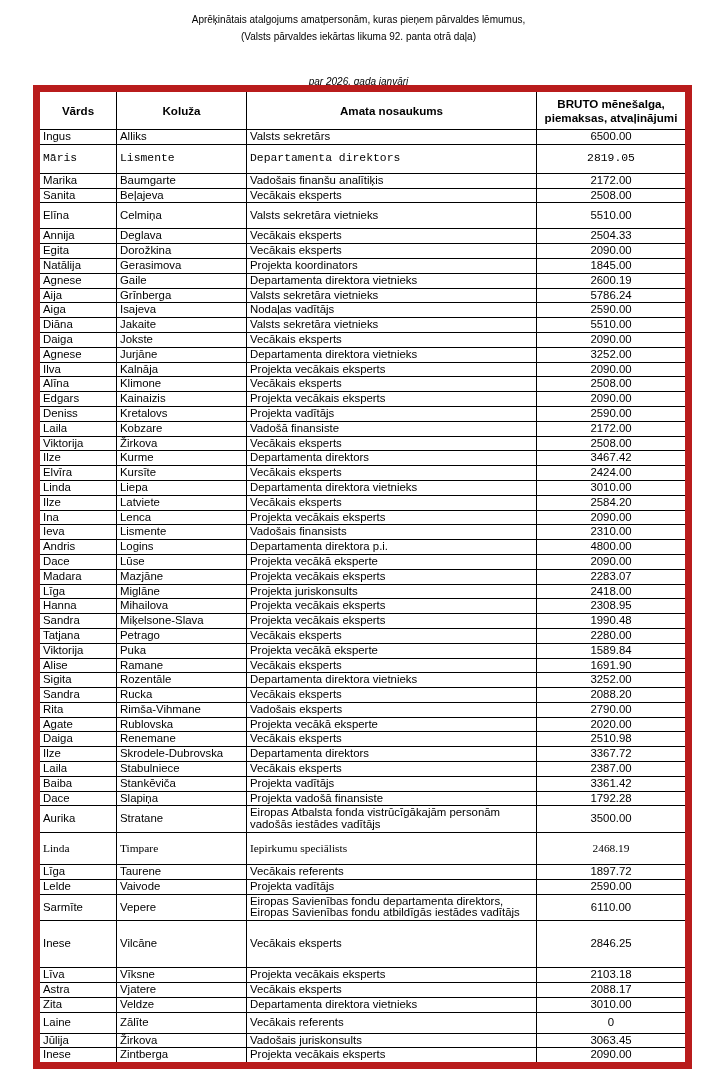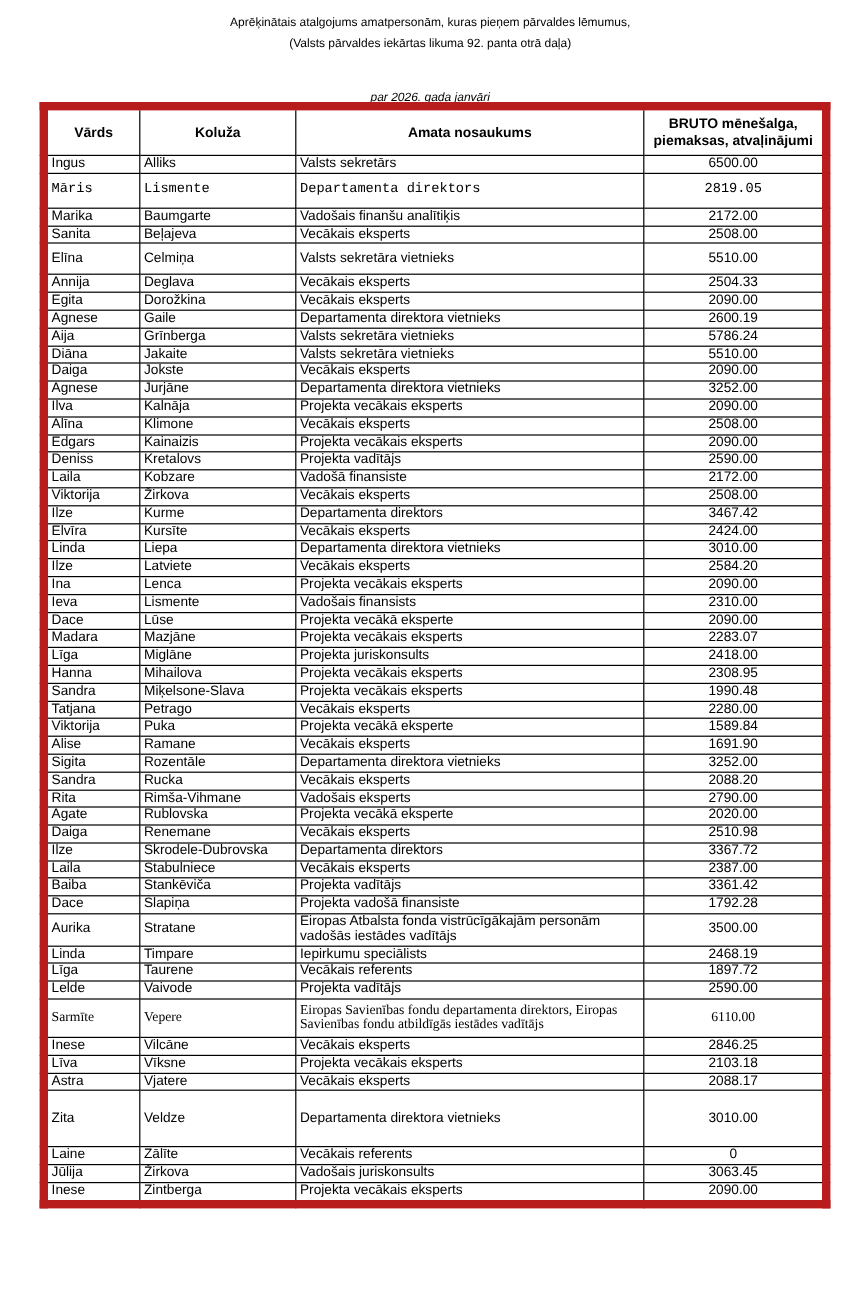--- a/index.html
+++ b/index.html
@@ -123,32 +123,44 @@
         <td class="col-amats">Vecākais eksperts</td>
         <td class="col-bruto">2504.33</td>
       </tr>
       <tr>
         <td class="col-vards">Egita</td>
         <td class="col-uzvards">Dorožkina</td>
         <td class="col-amats">Vecākais eksperts</td>
         <td class="col-bruto">2090.00</td>
       </tr>
       <tr>
+        <td class="col-vards">Natālija</td>
+        <td class="col-uzvards">Gerasimova</td>
+        <td class="col-amats">Projekta koordinators</td>
+        <td class="col-bruto">1845.00</td>
+      </tr>
+      <tr>
         <td class="col-vards">Agnese</td>
         <td class="col-uzvards">Gaile</td>
         <td class="col-amats">Departamenta direktora vietnieks</td>
         <td class="col-bruto">2600.19</td>
       </tr>
       <tr>
         <td class="col-vards">Aija</td>
         <td class="col-uzvards">Grīnberga</td>
         <td class="col-amats">Valsts sekretāra vietnieks</td>
         <td class="col-bruto">5786.24</td>
       </tr>
       <tr>
+        <td class="col-vards">Aiga</td>
+        <td class="col-uzvards">Isajeva</td>
+        <td class="col-amats">Nodaļas vadītājs</td>
+        <td class="col-bruto">2590.00</td>
+      </tr>
+      <tr>
         <td class="col-vards">Diāna</td>
         <td class="col-uzvards">Jakaite</td>
         <td class="col-amats">Valsts sekretāra vietnieks</td>
         <td class="col-bruto">5510.00</td>
       </tr>
       <tr>
         <td class="col-vards">Daiga</td>
         <td class="col-uzvards">Jokste</td>
         <td class="col-amats">Vecākais eksperts</td>
         <td class="col-bruto">2090.00</td>
@@ -225,20 +237,26 @@
         <td class="col-amats">Projekta vecākais eksperts</td>
         <td class="col-bruto">2090.00</td>
       </tr>
       <tr>
         <td class="col-vards">Ieva</td>
         <td class="col-uzvards">Lismente</td>
         <td class="col-amats">Vadošais finansists</td>
         <td class="col-bruto">2310.00</td>
       </tr>
       <tr>
+        <td class="col-vards">Andris</td>
+        <td class="col-uzvards">Logins</td>
+        <td class="col-amats">Departamenta direktora p.i.</td>
+        <td class="col-bruto">4800.00</td>
+      </tr>
+      <tr>
         <td class="col-vards">Dace</td>
         <td class="col-uzvards">Lūse</td>
         <td class="col-amats">Projekta vecākā eksperte</td>
         <td class="col-bruto">2090.00</td>
       </tr>
       <tr>
         <td class="col-vards">Madara</td>
         <td class="col-uzvards">Mazjāne</td>
         <td class="col-amats">Projekta vecākais eksperts</td>
         <td class="col-bruto">2283.07</td>

